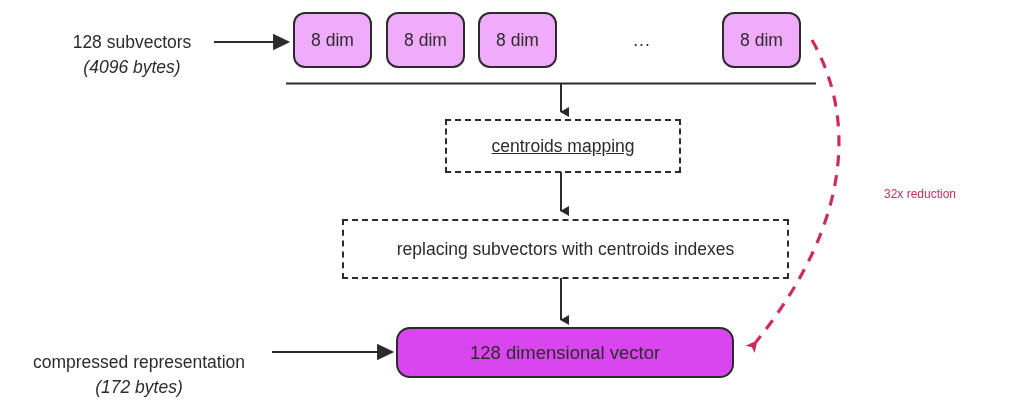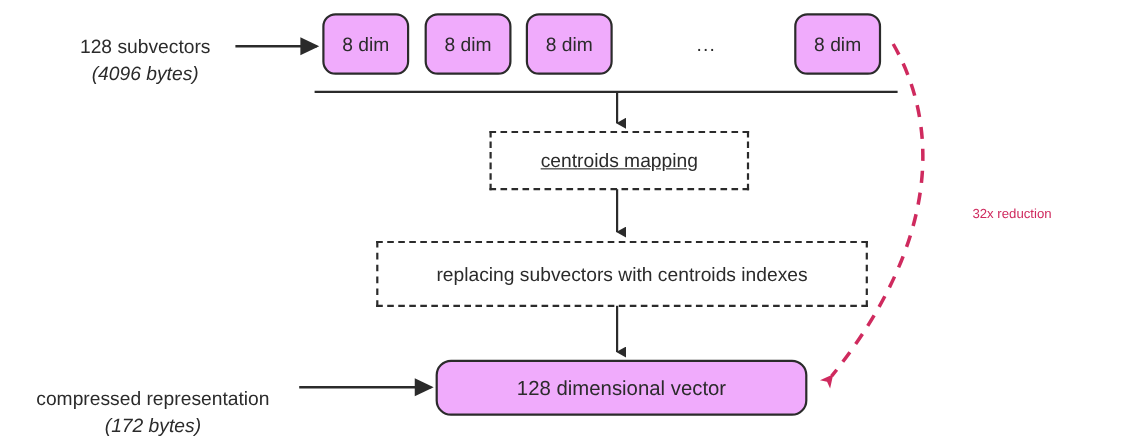--- a/index.html
+++ b/index.html
@@ -73,21 +73,21 @@
     justify-content: center;
     text-align: center;
   }
 
   
   .result-box {
     position: absolute;
     box-sizing: border-box;
     border: 2.4px solid #2b2b2b;
     border-radius: 14px;
-    background: #f0abfc;
+    background: #d946ef;
     color: #2b2b2b;
     font-size: 18.5px;
     display: flex;
     align-items: center;
     justify-content: center;
   }
 
   
   .annotation {
     position: absolute;

